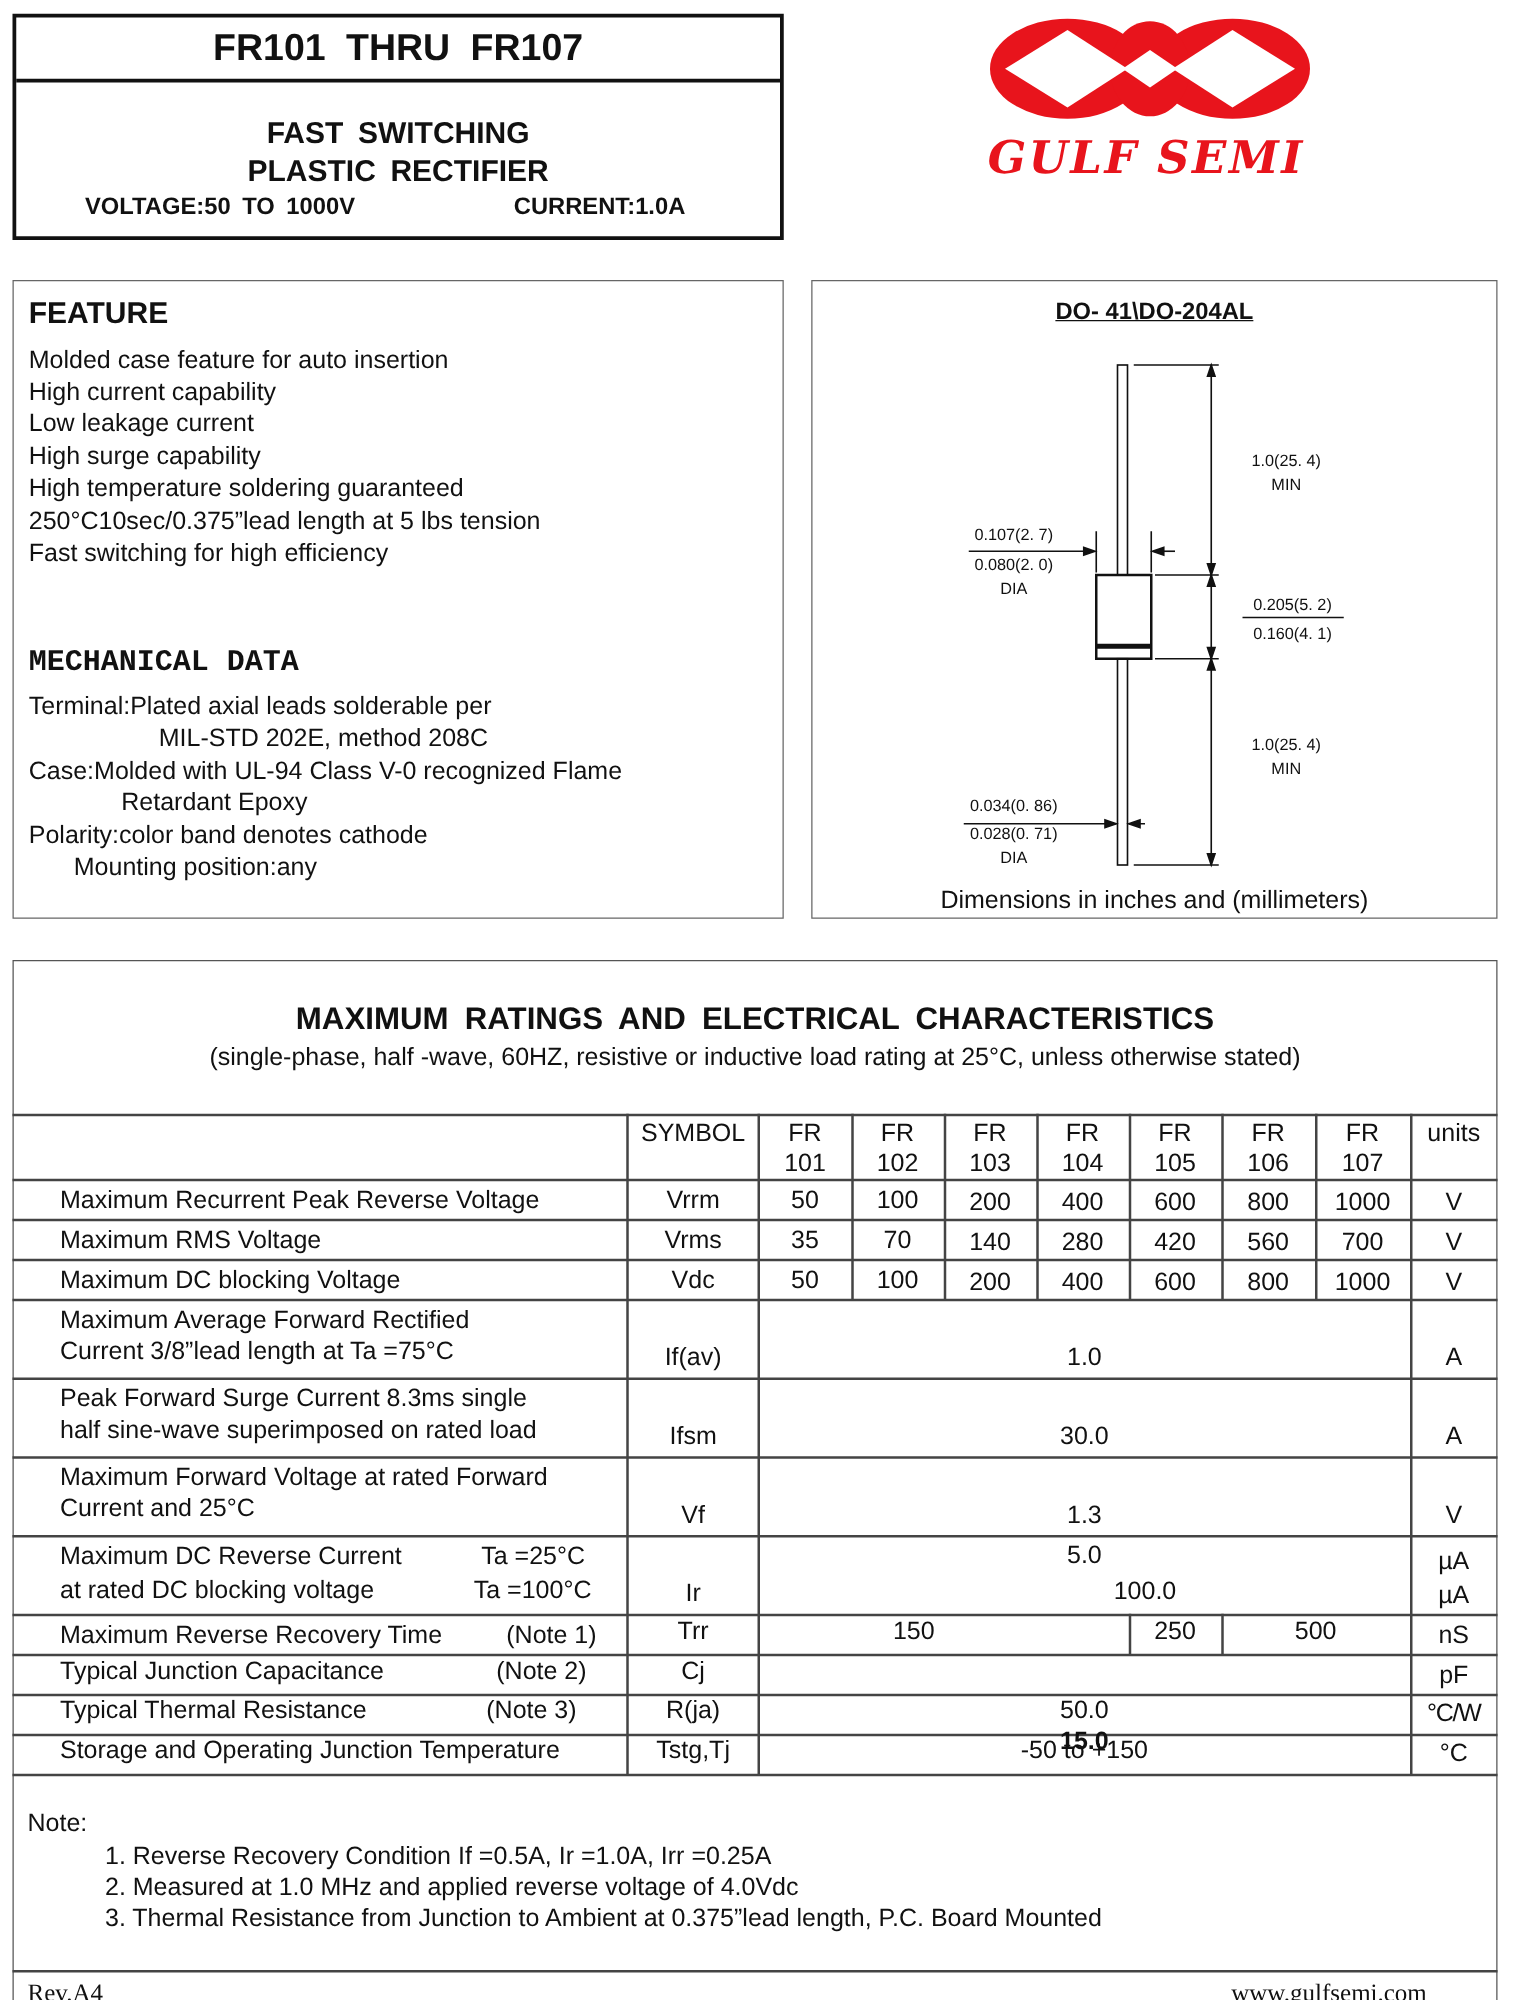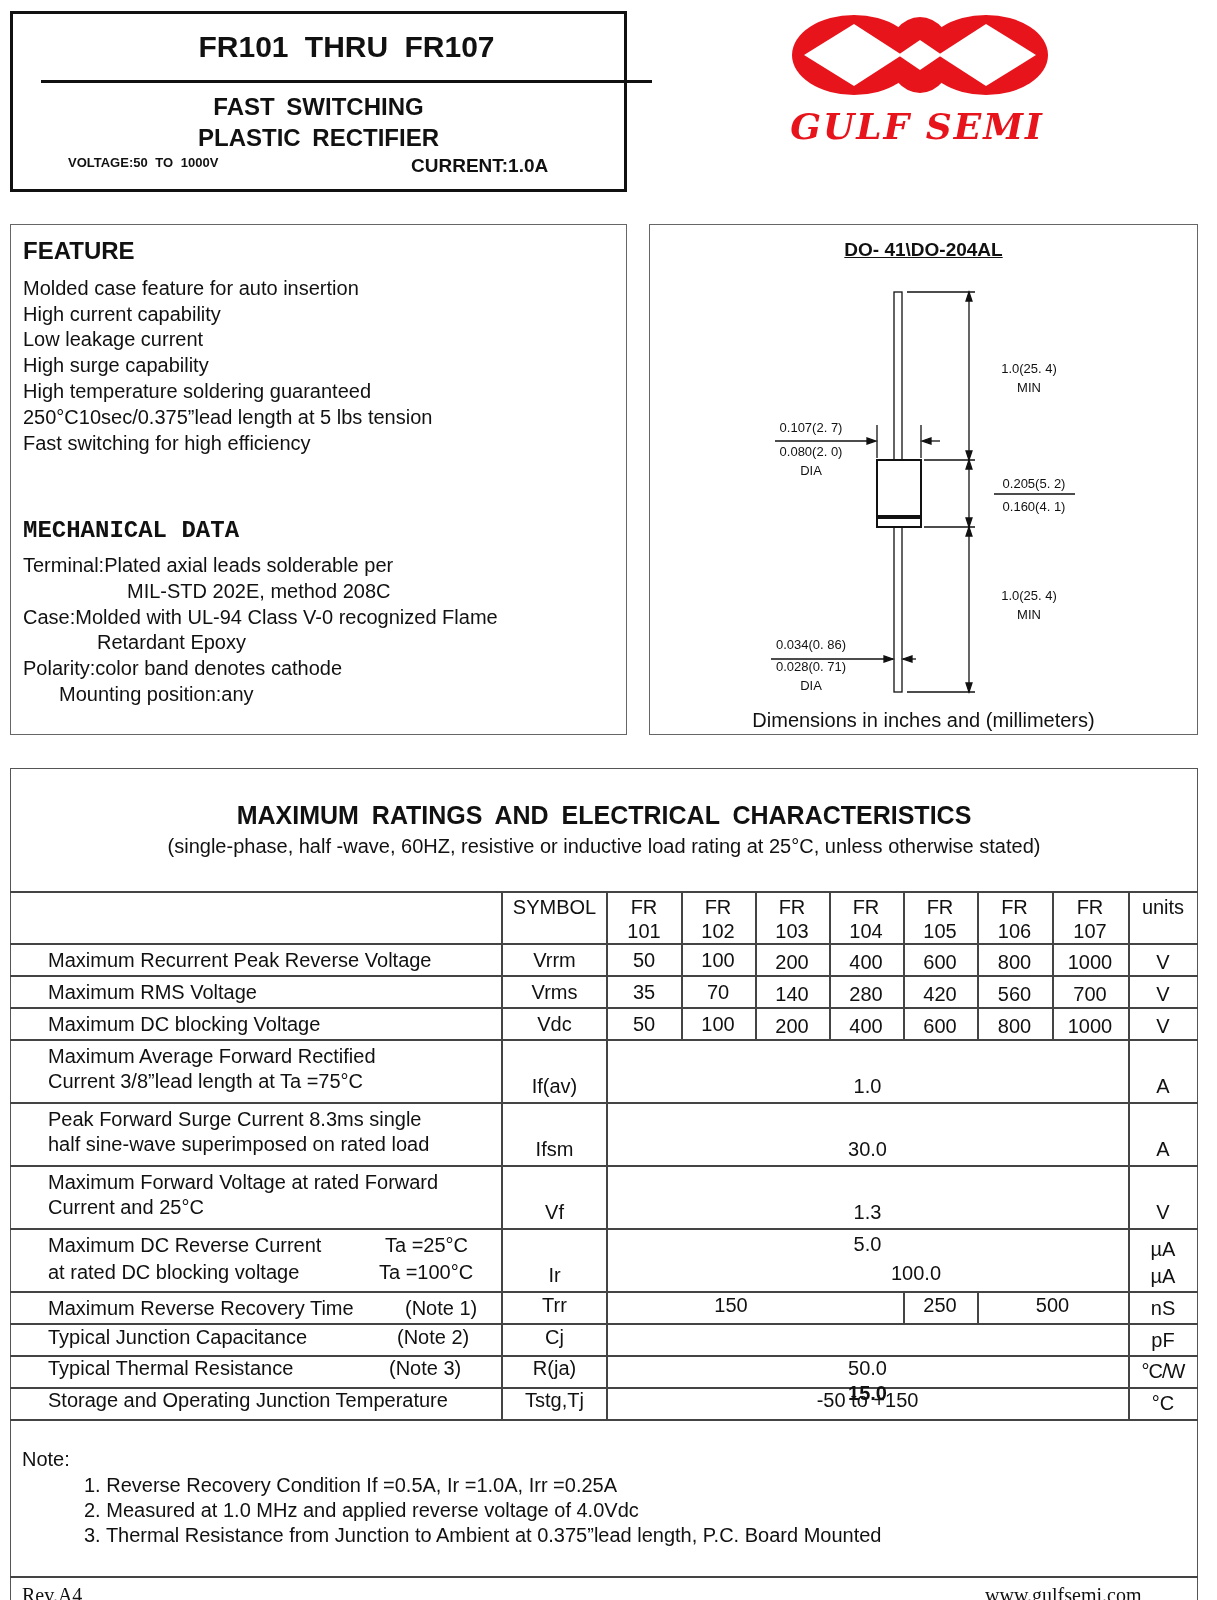--- a/index.html
+++ b/index.html
@@ -1,23 +1,23 @@
 <!DOCTYPE html>
 <html><head>
 <meta charset="utf-8">
 <style>
   html, body { margin:0; padding:0; background:#fff; }
   body { width:1217px; height:1600px; position:relative; font-family:"Liberation Sans", sans-serif; color:#111; overflow:hidden; }
   .abs { position:absolute; }
   
   #title-box { left:10px; top:11px; width:617px; height:181px; border:3px solid #111; box-sizing:border-box; }
-  #title-row { position:absolute; left:0; top:0; width:100%; height:69px; border-bottom:3px solid #111; box-sizing:border-box; display:flex; align-items:center; justify-content:center; font-weight:bold; font-size:30px; word-spacing:8px;margin-left:28px; }
+  #title-row { position:absolute; left:0; top:0; width:100%; height:52px; border-bottom:3px solid #111; box-sizing:border-box; display:flex; align-items:center; justify-content:center; font-weight:bold; font-size:30px; word-spacing:8px; }
   #subtitle-1 { position:absolute; left:0; width:100%; top:79px; text-align:center; font-weight:bold; font-size:24px; word-spacing:5px; }
   #subtitle-2 { position:absolute; left:0; width:100%; top:110px; text-align:center; font-weight:bold; font-size:24px; word-spacing:5px; }
-  #voltage { position:absolute; left:55px; top:141px; font-weight:bold; font-size:13px; word-spacing:4px; }
+  #voltage { position:absolute; left:55px; top:141px; font-weight:bold; font-size:19px; word-spacing:4px; }
   #current { position:absolute; left:398px; top:141px; font-weight:bold; font-size:19px; }
   
   #logo { left:790px; top:12px; width:260px; height:140px; }
   #logo-text { position:absolute; left:-13px; top:93px; width:280px; text-align:center; font-family:"DejaVu Serif", serif; font-weight:bold; font-style:italic; font-size:36px; color:#e8141c; letter-spacing:2px; }
   
   #feature-panel { left:10px; top:224px; width:617px; height:511px; border:1.5px solid #666; box-sizing:border-box; }
   .sec-title { position:absolute; left:12px; font-weight:bold; font-size:24px; }
   .line { position:absolute; left:12px; font-size:20px; white-space:nowrap; }
   
   #pkg-panel { left:649px; top:224px; width:549px; height:511px; border:1.5px solid #666; box-sizing:border-box; }

